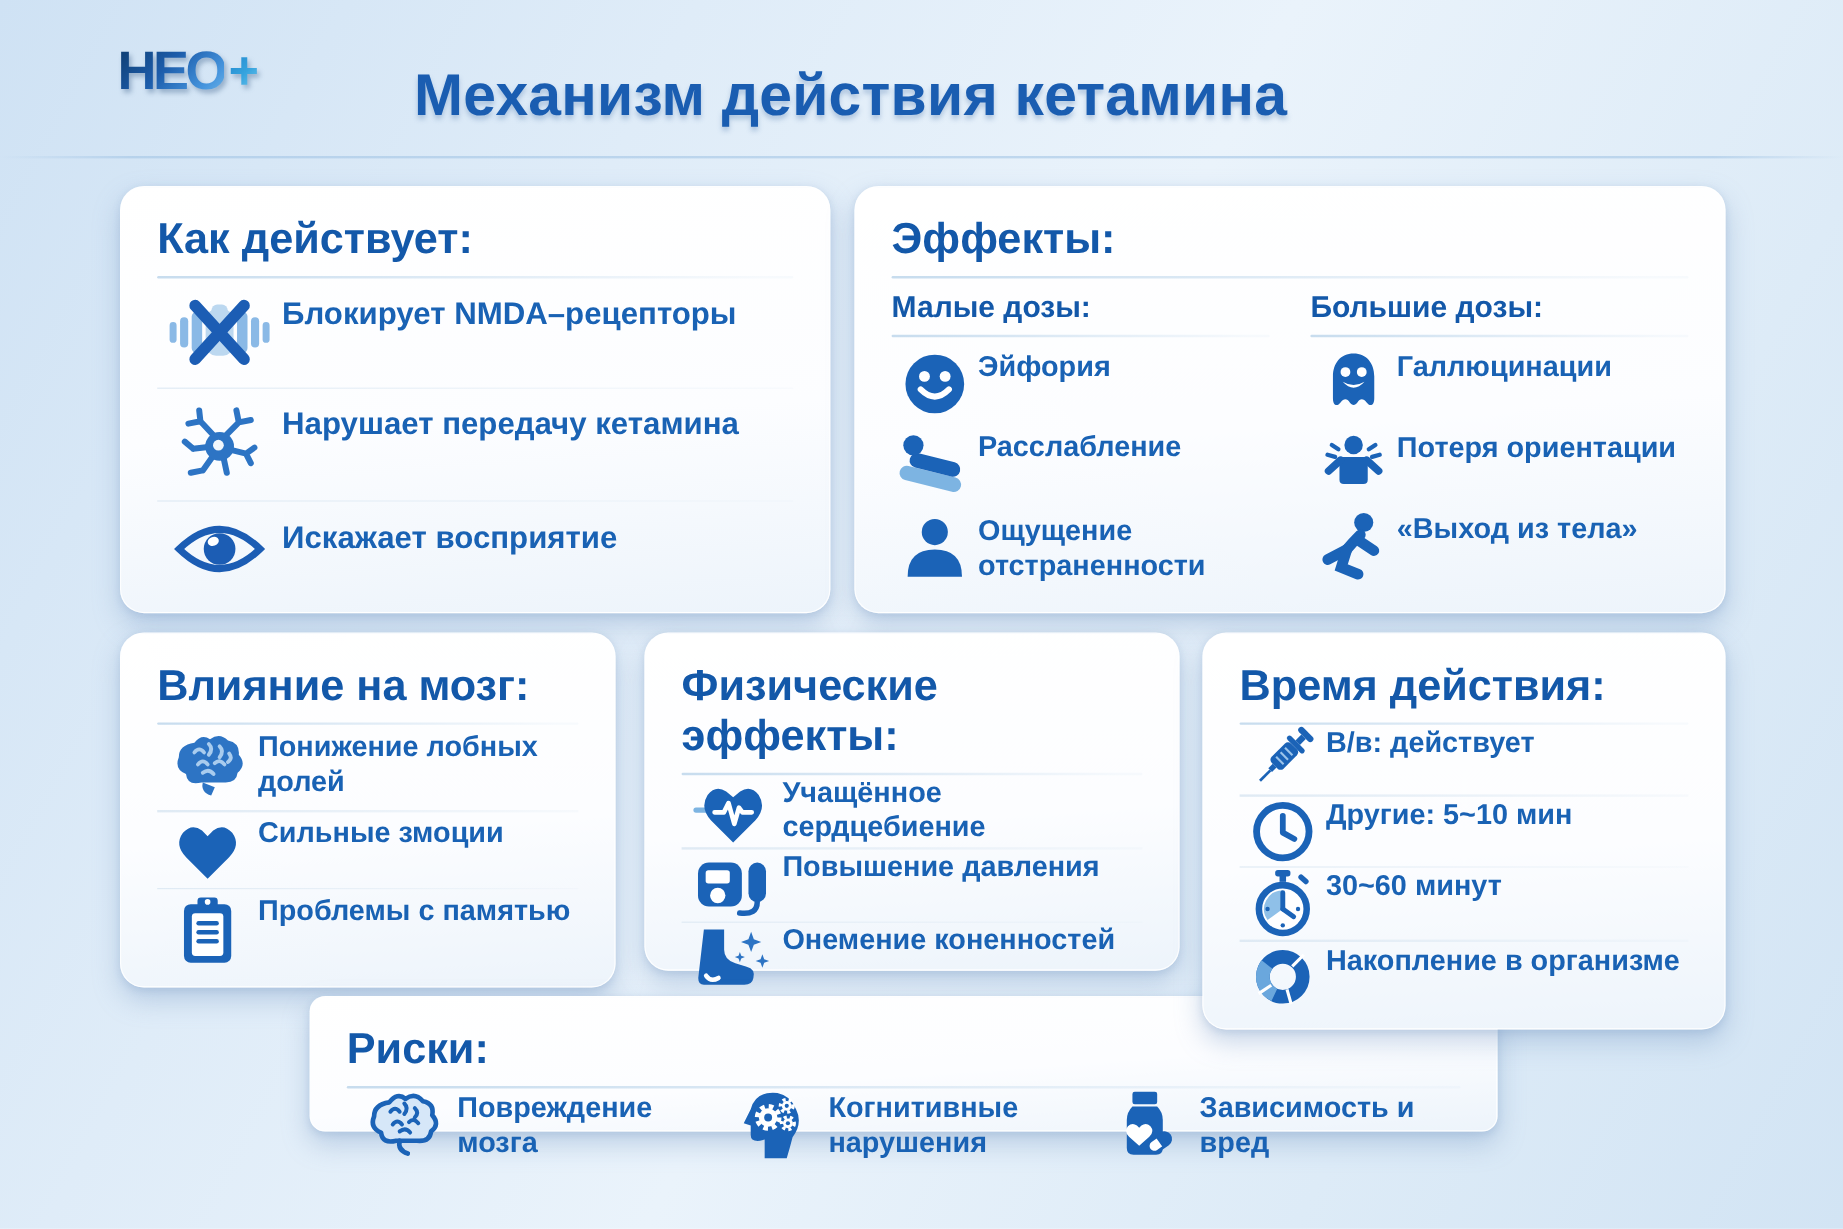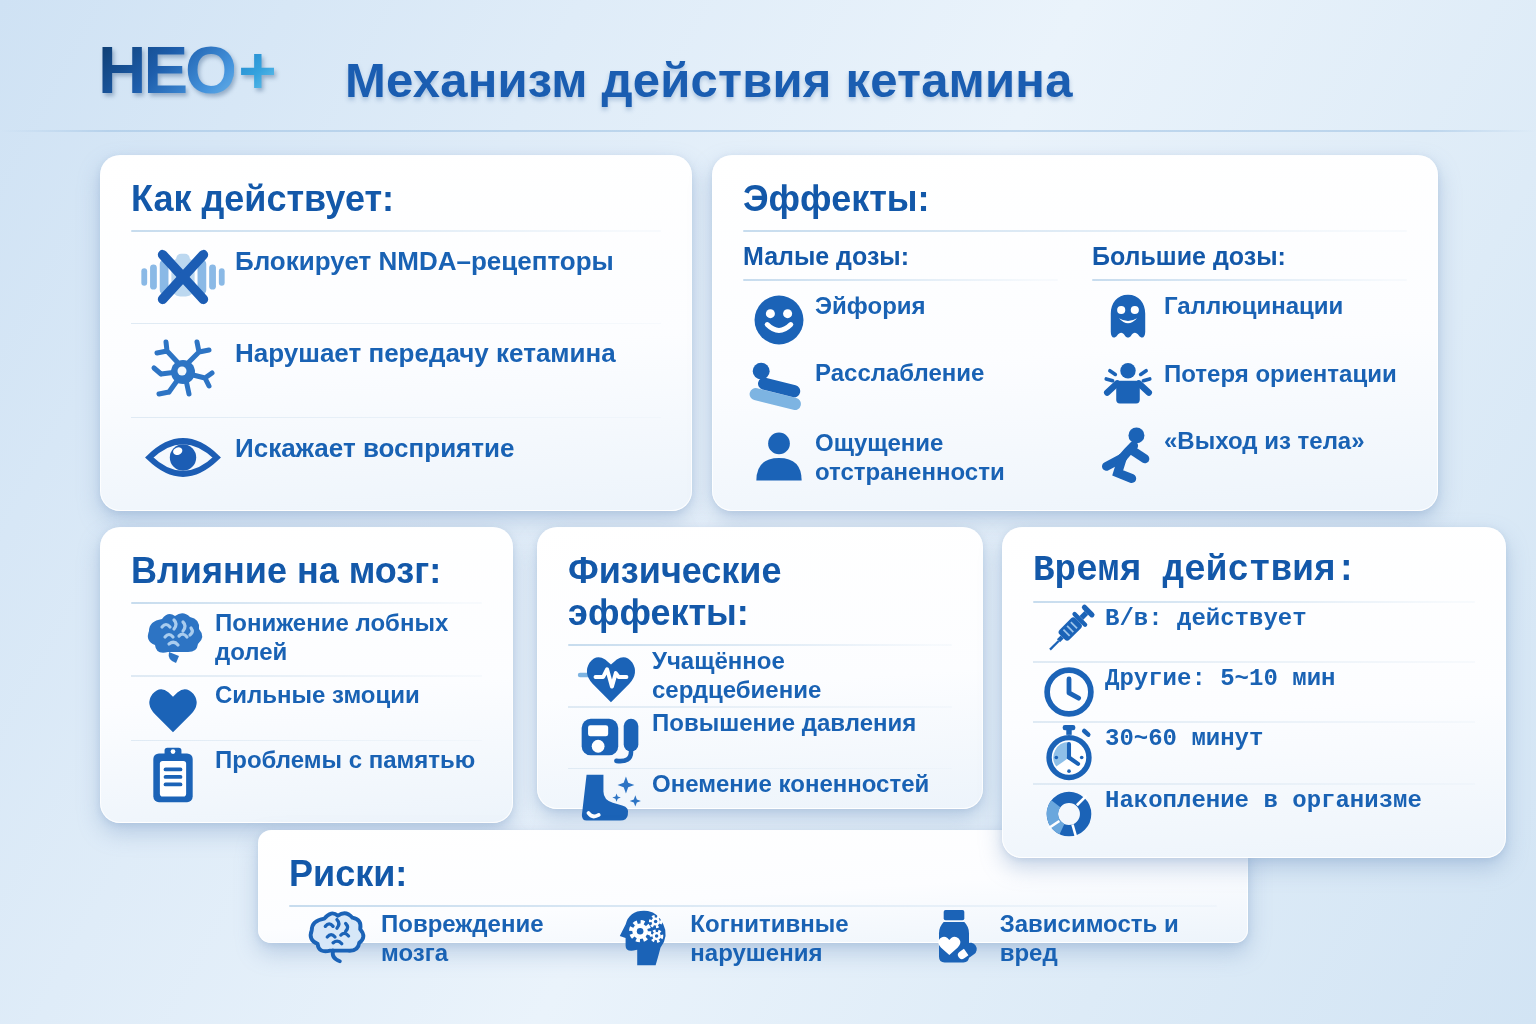--- a/index.html
+++ b/index.html
@@ -8,21 +8,21 @@
     font-family: "Liberation Sans", "DejaVu Sans", sans-serif;
     background: linear-gradient(118deg, #cfe2f4 0%, #dfecf8 28%, #eaf3fb 52%, #ddebf7 78%, #d2e4f4 100%);
     position: relative;
   }
   svg { overflow: visible; display:block; }
 
   
   .logo { position:absolute; left:98px; top:36px; display:flex; align-items:flex-start;
           filter: drop-shadow(2px 3px 2px rgba(25,65,115,.35)); }
   .logo-neo, .logo-plus {
-    font-size:67px; font-weight:800; letter-spacing:-3px; line-height:1;
+    font-size:45px; font-weight:800; letter-spacing:-3px; line-height:1;
     -webkit-background-clip:text; background-clip:text; color:transparent;
   }
   .logo-neo { background-image: linear-gradient(135deg,#0d3a6b 0%, #1d5dab 45%, #4594dd 80%, #6fb6e8 100%); }
   .logo-plus { background-image: linear-gradient(135deg,#1d7ec8 0%, #35a3de 55%, #7bcdf0 100%); margin-left:4px; }
   .title {
     position:absolute; left:345px; top:52px;
     font-size:49px; font-weight:700; color:#1a5db1; letter-spacing:.2px;
     text-shadow: 0 3px 4px rgba(100,138,185,.42);
   }
   .header-rule {
@@ -45,21 +45,21 @@
   .rows { flex:1; display:flex; flex-direction:column; justify-content:space-evenly; }
   .row { display:flex; align-items:flex-start; }
   .ic { display:flex; align-items:center; justify-content:center; flex:0 0 auto; }
   .lbl { font-size:25px; font-weight:600; color:#1962b4; line-height:1.22; }
   .rdiv { height:1.5px; background: linear-gradient(90deg, #dfeaf4, rgba(223,234,244,.2)); }
 
   #card-how      { left:100px; top:155px; width:592px; height:356px; }
   #card-effects  { left:712px; top:155px; width:726px; height:356px; }
   #card-brain    { left:100px; top:527px; width:413px; height:296px; }
   #card-physical { left:537px; top:527px; width:446px; height:282px; }
-  #card-timing   { left:1002px; top:527px; width:504px; height:331px; z-index:3;font-family:Liberation Mono, monospace; }
+  #card-timing   { left:1002px; top:527px; width:436px; height:331px; z-index:3; }
   #card-risks    { left:258px; top:830px; width:990px; height:113px; z-index:2;border-radius:13px; }
 
   #card-how .ic { width:104px; }
   #card-how .lbl { font-size:26px; }
 
   .effects-grid { flex:1; display:flex; gap:34px; margin-top:2px; }
   .effects-col { flex:1; display:flex; flex-direction:column; }
   .col-title { font-size:25px; font-weight:700; color:#1358a9; margin:8px 0 8px; }
   .effects-col .rows { justify-content:space-evenly; }
   .effects-col .ic { width:72px; }

